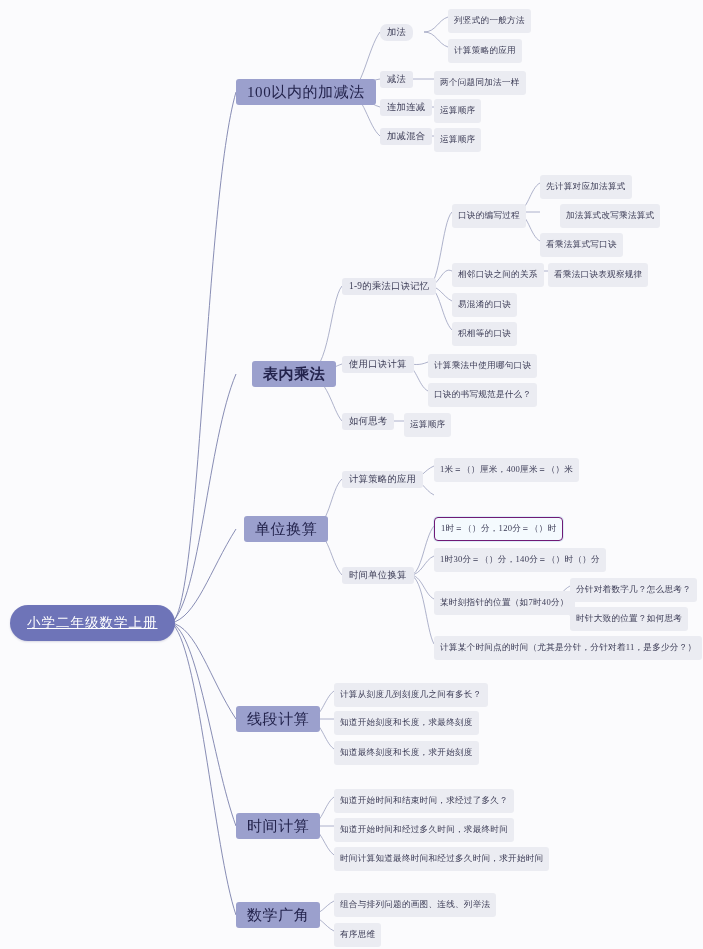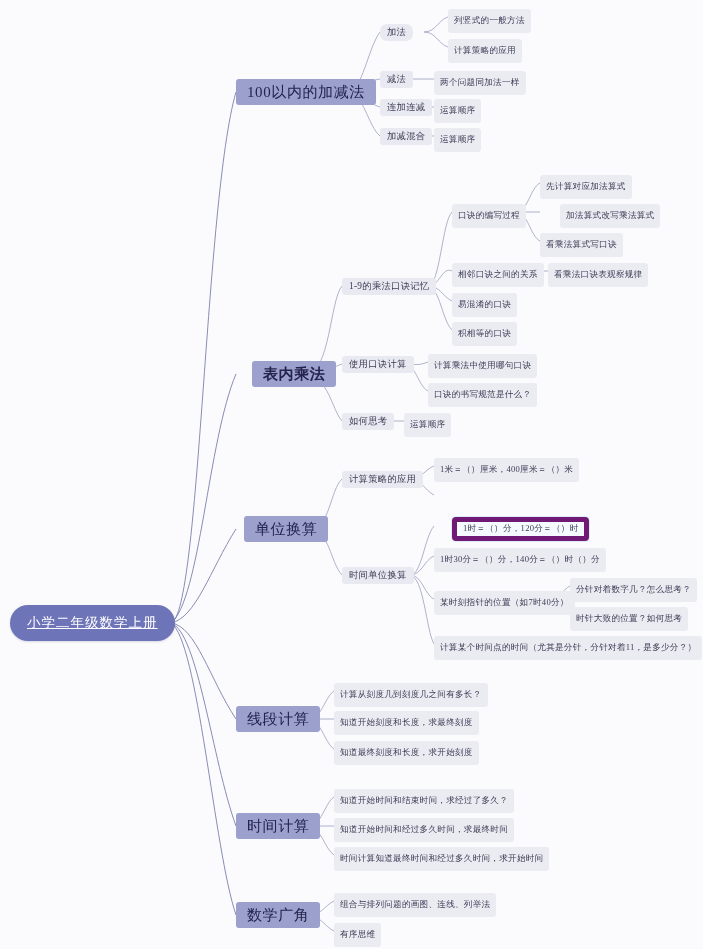--- a/index.html
+++ b/index.html
@@ -54,24 +54,23 @@
     background:#ebecf2;
     border-radius:3px;
     font-size:8.6px;
     letter-spacing:.25px;
     height:24px;
     padding:0 6px;
     color:#3b3b55;
   }
   .n-sel{
     background:#f4fafe;
-    border:5px solid #701a75;
+    border:1px solid #701a75;
     border-radius:4px;
     box-shadow:0 0 0 1px rgba(169,210,234,.35);
-    margin-left:18px;
   }
 </style>
 </head>
 <body>
 
 <div id="canvas">
 
   <svg id="links" viewBox="0 0 703 949" xmlns="http://www.w3.org/2000/svg">
     <g fill="none" stroke="#7b80ac" stroke-width="0.9">
 

